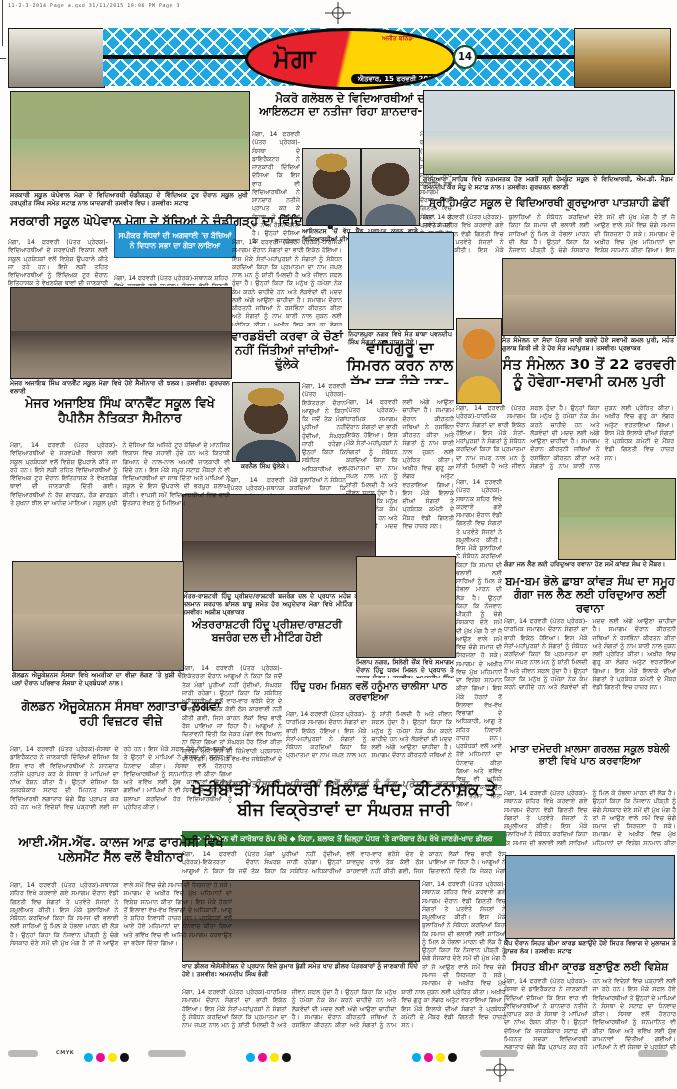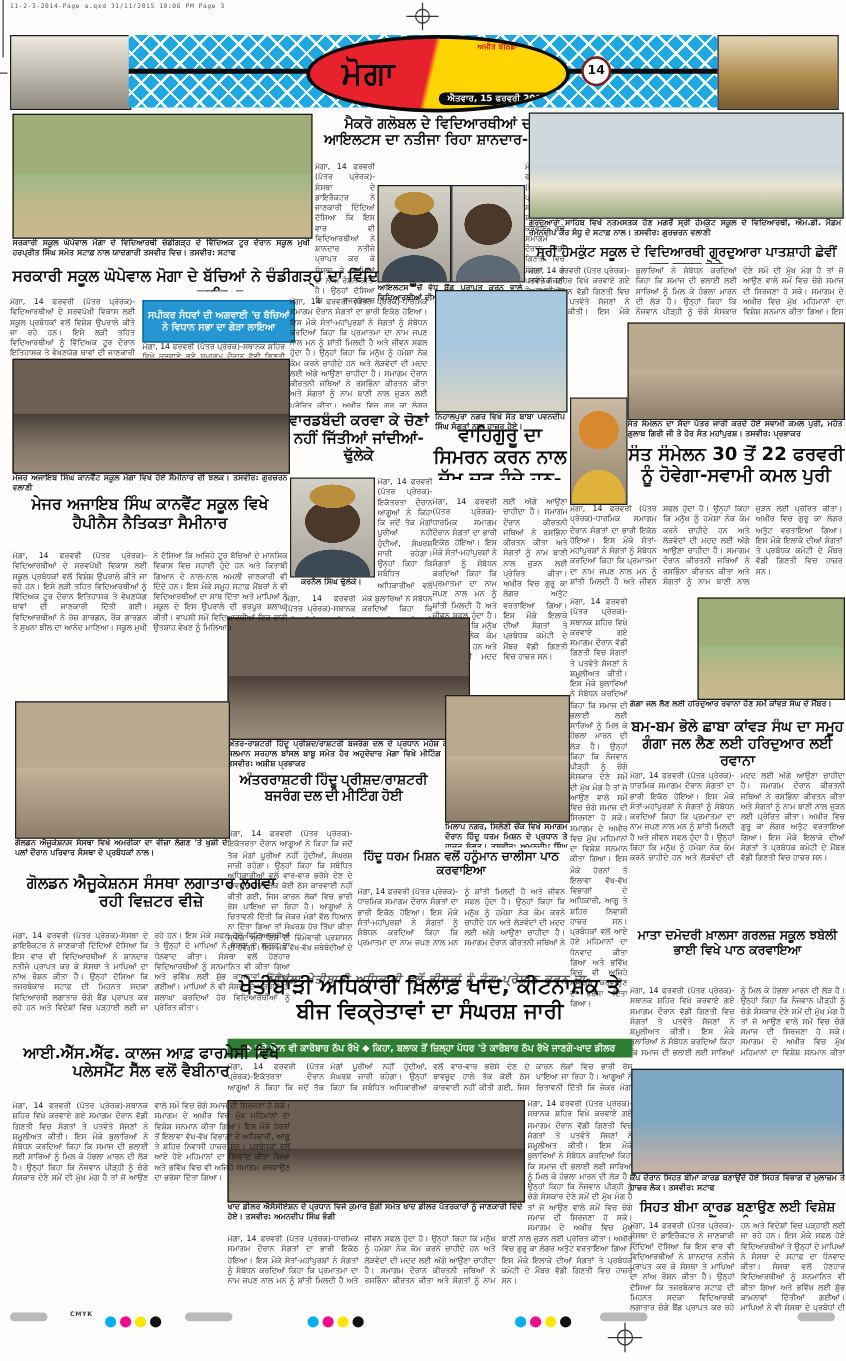--- a/index.html
+++ b/index.html
@@ -14,22 +14,22 @@
       #1ea7e1;}
   .bandline{background:#0a0a0a;height:4px;}
   #oval{border-radius:50%;border:3px solid #0a0a0a;overflow:hidden;
         background:linear-gradient(103deg,#e8222d 0 46%,#ffd403 48% 100%);}
   #m-city{font-size:25px;font-weight:700;color:#0a0a0a;text-align:center;letter-spacing:1px;}
   #m-paper{font-size:27px;font-weight:700;color:#e8222d;text-align:center;
            text-shadow:-1px 0 #000,1px 0 #000,0 -1px #000,0 1px #000;}
   #m-edition{font-size:6px;font-weight:700;color:#c41320;text-align:center;}
   #m-date{background:#0a0a0a;color:#fff;font-size:7px;font-weight:700;text-align:center;
           border-radius:7px;padding:1px 0;}
-  #pagecircle{width:20px;height:20px;border-radius:50%;background:#fff;border:2px solid #7f1d1d;
-              font-size:10px;font-weight:700;text-align:center;line-height:20px;margin-left:12px;}
+  #pagecircle{width:20px;height:20px;border-radius:50%;background:#fff;border:2px solid #14532d;
+              font-size:10px;font-weight:700;text-align:center;line-height:20px;}
   
   .photo{border:1px solid #1c1c1c;}
   .crowd{background:
       repeating-linear-gradient(90deg, rgba(40,28,22,.45) 0 4px, rgba(250,245,235,.25) 4px 7px,
         rgba(70,50,40,.4) 7px 11px, rgba(30,40,60,.35) 11px 15px) 0 100%/100% 52% no-repeat;}
   .p-outdoor{background-color:#9fae78;background-image:linear-gradient(180deg,#9cb884 0%,#bdb78a 45%,#cbb98f 100%);}
   .p-school{background-color:#cfd8dc;background-image:linear-gradient(180deg,#c6d4da 0%,#e9e3d1 40%,#9fae84 100%);}
   .p-hall{background-color:#6d5f54;background-image:linear-gradient(180deg,#4a3f3a 0%,#837566 55%,#9a8b7a 100%);}
   .p-stage{background-color:#a8c8e0;background-image:linear-gradient(180deg,#aac9df 0%,#d9d3c3 100%);}
   .p-room{background-color:#b9a98f;background-image:linear-gradient(180deg,#c3b198 0%,#8f7f6d 100%);}
@@ -96,21 +96,21 @@
       <div id="m-date" class="abs" style="left:103px;top:43px;width:94px;">ਐਤਵਾਰ, 15 ਫਰਵਰੀ 2019</div>
     </div>
     <div id="pagecircle" class="abs" style="left:445px;top:17px;">14</div>
   </header>
 
   <section>
     <div class="abs photo p-outdoor crowd" style="left:10px;top:91px;width:238px;height:98px;"></div>
     <div class="abs cap" style="left:10px;top:191px;width:238px;height:22px;">ਸਰਕਾਰੀ ਸਕੂਲ ਘੋਪੇਵਾਲ ਮੋਗਾ ਦੇ ਵਿਦਿਆਰਥੀ ਚੰਡੀਗੜ੍ਹ ਦੇ ਵਿੱਦਿਅਕ ਟੂਰ ਦੌਰਾਨ ਸਕੂਲ ਮੁਖੀ ਹਰਪ੍ਰੀਤ ਸਿੰਘ ਸਮੇਤ ਸਟਾਫ਼ ਨਾਲ ਯਾਦਗਾਰੀ ਤਸਵੀਰ ਵਿਚ।   ਤਸਵੀਰ: ਸਟਾਫ</div>
     <h2 class="abs hl" style="left:8px;top:214px;width:336px;height:19px;font-size:12.5px;">ਸਰਕਾਰੀ ਸਕੂਲ ਘੋਪੇਵਾਲ ਮੋਗਾ ਦੇ ਬੱਚਿਆਂ ਨੇ ਚੰਡੀਗੜ੍ਹ ਦਾ ਵਿੱਦਿਅਕ ਟੂਰ ਲਾਇਆ</h2>
     <div class="abs bd" style="left:8px;top:238px;width:100px;height:48px;">ਮੋਗਾ, 14 ਫਰਵਰੀ (ਪੱਤਰ ਪ੍ਰੇਰਕ)-ਵਿਦਿਆਰਥੀਆਂ ਦੇ ਸਰਵਪੱਖੀ ਵਿਕਾਸ ਲਈ ਸਕੂਲ ਪ੍ਰਬੰਧਕਾਂ ਵਲੋਂ ਵਿਸ਼ੇਸ਼ ਉਪਰਾਲੇ ਕੀਤੇ ਜਾ ਰਹੇ ਹਨ। ਇਸੇ ਲੜੀ ਤਹਿਤ ਵਿਦਿਆਰਥੀਆਂ ਨੂੰ ਵਿੱਦਿਅਕ ਟੂਰ ਦੌਰਾਨ ਇਤਿਹਾਸਕ ਤੇ ਵੇਖਣਯੋਗ ਥਾਵਾਂ ਦੀ ਜਾਣਕਾਰੀ ਦਿੱਤੀ ਗਈ। ਵਿਦਿਆਰਥੀਆਂ ਨੇ ਰੋਜ਼ ਗਾਰਡਨ, ਰੌਕ ਗਾਰਡਨ ਤੇ ਸੁਖਨਾ ਝੀਲ ਦਾ ਆਨੰਦ ਮਾਣਿਆ। ਸਕੂਲ ਮੁਖੀ ਨੇ ਦੱਸਿਆ ਕਿ ਅਜਿਹੇ ਟੂਰ ਬੱਚਿਆਂ ਦੇ ਮਾਨਸਿਕ ਵਿਕਾਸ ਵਿਚ ਸਹਾਈ ਹੁੰਦੇ ਹਨ ਅਤੇ ਕਿਤਾਬੀ ਗਿਆਨ ਦੇ ਨਾਲ-ਨਾਲ ਅਮਲੀ ਜਾਣਕਾਰੀ ਵੀ ਦਿੰਦੇ ਹਨ। ਇਸ ਮੌਕੇ ਸਮੂਹ ਸਟਾਫ਼ ਮੈਂਬਰਾਂ ਨੇ ਵੀ ਵਿਦਿਆਰਥੀਆਂ ਦਾ ਸਾਥ ਦਿੱਤਾ ਅਤੇ ਮਾਪਿਆਂ ਨੇ ਸਕੂਲ ਦੇ ਇਸ ਉਪਰਾਲੇ ਦੀ ਭਰਪੂਰ ਸ਼ਲਾਘਾ ਕੀਤੀ। ਵਾਪਸੀ ਸਮੇਂ ਵਿਦਿਆਰਥੀਆਂ ਵਿਚ ਭਾਰੀ ਉਤਸ਼ਾਹ ਵੇਖਣ ਨੂੰ ਮਿਲਿਆ।</div>
-    <div class="abs bluebox" style="left:114px;top:240px;width:114px;height:30px;">ਸਪੀਕਰ ਸੰਧਵਾਂ ਦੀ ਅਗਵਾਈ 'ਚ ਬੱਚਿਆਂ ਨੇ ਵਿਧਾਨ ਸਭਾ ਦਾ ਗੇੜਾ ਲਾਇਆ</div>
+    <div class="abs bluebox" style="left:114px;top:224px;width:114px;height:30px;">ਸਪੀਕਰ ਸੰਧਵਾਂ ਦੀ ਅਗਵਾਈ 'ਚ ਬੱਚਿਆਂ ਨੇ ਵਿਧਾਨ ਸਭਾ ਦਾ ਗੇੜਾ ਲਾਇਆ</div>
     <div class="abs bd" style="left:114px;top:274px;width:114px;height:12px;">ਮੋਗਾ, 14 ਫਰਵਰੀ (ਪੱਤਰ ਪ੍ਰੇਰਕ)-ਸਥਾਨਕ ਸ਼ਹਿਰ ਵਿਖੇ ਕਰਵਾਏ ਗਏ ਸਮਾਗਮ ਦੌਰਾਨ ਵੱਡੀ ਗਿਣਤੀ ਵਿਚ ਸੰਗਤਾਂ ਤੇ ਪਤਵੰਤੇ ਸੱਜਣਾਂ ਨੇ ਸ਼ਮੂਲੀਅਤ ਕੀਤੀ। ਇਸ ਮੌਕੇ ਬੁਲਾਰਿਆਂ ਨੇ ਸੰਬੋਧਨ ਕਰਦਿਆਂ ਕਿਹਾ ਕਿ ਸਮਾਜ ਦੀ ਭਲਾਈ ਲਈ ਸਾਰਿਆਂ ਨੂੰ ਮਿਲ ਕੇ ਹੰਭਲਾ ਮਾਰਨ ਦੀ ਲੋੜ ਹੈ। ਉਨ੍ਹਾਂ ਕਿਹਾ ਕਿ ਨੌਜਵਾਨ ਪੀੜ੍ਹੀ ਨੂੰ ਚੰਗੇ ਸੰਸਕਾਰ ਦੇਣੇ ਸਮੇਂ ਦੀ ਮੁੱਖ ਮੰਗ ਹੈ ਤਾਂ ਜੋ ਆਉਣ ਵਾਲੇ ਸਮੇਂ ਵਿਚ ਚੰਗੇ ਸਮਾਜ ਦੀ ਸਿਰਜਣਾ ਹੋ ਸਕੇ। ਸਮਾਗਮ ਦੇ ਅਖ਼ੀਰ ਵਿਚ ਮੁੱਖ ਮਹਿਮਾਨਾਂ ਦਾ ਵਿਸ਼ੇਸ਼ ਸਨਮਾਨ ਕੀਤਾ ਗਿਆ। ਇਸ ਮੌਕੇ ਹੋਰਨਾਂ ਤੋਂ ਇਲਾਵਾ ਵੱਖ-ਵੱਖ ਵਿਭਾਗਾਂ ਦੇ ਅਧਿਕਾਰੀ, ਆਗੂ ਤੇ ਸ਼ਹਿਰ ਨਿਵਾਸੀ ਹਾਜ਼ਰ ਸਨ। ਪ੍ਰਬੰਧਕਾਂ ਵਲੋਂ ਆਏ ਹੋਏ ਮਹਿਮਾਨਾਂ ਦਾ ਧੰਨਵਾਦ ਕੀਤਾ ਗਿਆ ਅਤੇ ਭਵਿੱਖ ਵਿਚ ਵੀ ਅਜਿਹੇ ਸਮਾਗਮ ਕਰਵਾਉਣ ਦਾ ਭਰੋਸਾ ਦਿੱਤਾ ਗਿਆ।</div>
     <div class="abs bd" style="left:232px;top:238px;width:110px;height:88px;">ਮੋਗਾ, 14 ਫਰਵਰੀ (ਪੱਤਰ ਪ੍ਰੇਰਕ)-ਧਾਰਮਿਕ ਸਮਾਗਮ ਦੌਰਾਨ ਸੰਗਤਾਂ ਦਾ ਭਾਰੀ ਇਕੱਠ ਹੋਇਆ। ਇਸ ਮੌਕੇ ਸੰਤਾਂ-ਮਹਾਂਪੁਰਸ਼ਾਂ ਨੇ ਸੰਗਤਾਂ ਨੂੰ ਸੰਬੋਧਨ ਕਰਦਿਆਂ ਕਿਹਾ ਕਿ ਪ੍ਰਮਾਤਮਾ ਦਾ ਨਾਮ ਜਪਣ ਨਾਲ ਮਨ ਨੂੰ ਸ਼ਾਂਤੀ ਮਿਲਦੀ ਹੈ ਅਤੇ ਜੀਵਨ ਸਫਲ ਹੁੰਦਾ ਹੈ। ਉਨ੍ਹਾਂ ਕਿਹਾ ਕਿ ਮਨੁੱਖ ਨੂੰ ਹਮੇਸ਼ਾ ਨੇਕ ਕੰਮ ਕਰਨੇ ਚਾਹੀਦੇ ਹਨ ਅਤੇ ਲੋੜਵੰਦਾਂ ਦੀ ਮਦਦ ਲਈ ਅੱਗੇ ਆਉਣਾ ਚਾਹੀਦਾ ਹੈ। ਸਮਾਗਮ ਦੌਰਾਨ ਕੀਰਤਨੀ ਜਥਿਆਂ ਨੇ ਰਸਭਿੰਨਾ ਕੀਰਤਨ ਕੀਤਾ ਅਤੇ ਸੰਗਤਾਂ ਨੂੰ ਨਾਮ ਬਾਣੀ ਨਾਲ ਜੁੜਨ ਲਈ ਪ੍ਰੇਰਿਤ ਕੀਤਾ। ਅਖ਼ੀਰ ਵਿਚ ਗੁਰੂ ਕਾ ਲੰਗਰ ਅਤੁੱਟ ਵਰਤਾਇਆ ਗਿਆ। ਇਸ ਮੌਕੇ ਇਲਾਕੇ ਦੀਆਂ ਸੰਗਤਾਂ ਤੇ ਪ੍ਰਬੰਧਕ ਕਮੇਟੀ ਦੇ ਮੈਂਬਰ ਵੱਡੀ ਗਿਣਤੀ ਵਿਚ ਹਾਜ਼ਰ ਸਨ।</div>
   </section>
 
   <section>
     <h2 class="abs hl" style="left:252px;top:92px;width:200px;height:34px;font-size:11.5px;">ਮੈਕਰੋ ਗਲੋਬਲ ਦੇ ਵਿਦਿਆਰਥੀਆਂ ਦਾ ਆਇਲਟਸ ਦਾ ਨਤੀਜਾ ਰਿਹਾ ਸ਼ਾਨਦਾਰ- ਢੱਲਾ</h2>
     <div class="abs bd" style="left:252px;top:130px;width:48px;height:114px;">ਮੋਗਾ, 14 ਫਰਵਰੀ (ਪੱਤਰ ਪ੍ਰੇਰਕ)-ਸੰਸਥਾ ਦੇ ਡਾਇਰੈਕਟਰ ਨੇ ਜਾਣਕਾਰੀ ਦਿੰਦਿਆਂ ਦੱਸਿਆ ਕਿ ਇਸ ਵਾਰ ਵੀ ਵਿਦਿਆਰਥੀਆਂ ਨੇ ਸ਼ਾਨਦਾਰ ਨਤੀਜੇ ਪ੍ਰਾਪਤ ਕਰ ਕੇ ਸੰਸਥਾ ਤੇ ਮਾਪਿਆਂ ਦਾ ਨਾਂਅ ਰੌਸ਼ਨ ਕੀਤਾ ਹੈ। ਉਨ੍ਹਾਂ ਦੱਸਿਆ ਕਿ ਤਜਰਬੇਕਾਰ ਸਟਾਫ਼ ਦੀ ਮਿਹਨਤ ਸਦਕਾ ਵਿਦਿਆਰਥੀ ਲਗਾਤਾਰ ਚੰਗੇ ਬੈਂਡ ਪ੍ਰਾਪਤ ਕਰ ਰਹੇ ਹਨ ਅਤੇ ਵਿਦੇਸ਼ਾਂ ਵਿਚ ਪੜ੍ਹਾਈ ਲਈ ਜਾ ਰਹੇ ਹਨ। ਇਸ ਮੌਕੇ ਸਫਲ ਹੋਏ ਵਿਦਿਆਰਥੀਆਂ ਤੇ ਉਨ੍ਹਾਂ ਦੇ ਮਾਪਿਆਂ ਨੇ ਸੰਸਥਾ ਦੇ ਸਟਾਫ਼ ਦਾ ਧੰਨਵਾਦ ਕੀਤਾ। ਸੰਸਥਾ ਵਲੋਂ ਹੋਣਹਾਰ ਵਿਦਿਆਰਥੀਆਂ ਨੂੰ ਸਨਮਾਨਿਤ ਵੀ ਕੀਤਾ ਗਿਆ ਅਤੇ ਭਵਿੱਖ ਲਈ ਸ਼ੁੱਭ ਕਾਮਨਾਵਾਂ ਦਿੱਤੀਆਂ ਗਈਆਂ। ਮਾਪਿਆਂ ਨੇ ਵੀ ਸੰਸਥਾ ਦੇ ਪ੍ਰਬੰਧਾਂ ਦੀ ਸ਼ਲਾਘਾ ਕਰਦਿਆਂ ਹੋਰ ਵਿਦਿਆਰਥੀਆਂ ਨੂੰ ਪ੍ਰੇਰਿਤ ਕੀਤਾ।</div>
     <div class="abs photo p-turban" style="left:302px;top:148px;width:57px;height:76px;"></div>
     <div class="abs photo p-portrait" style="left:361px;top:148px;width:57px;height:76px;"></div>
     <div class="abs cap" style="left:302px;top:227px;width:116px;height:18px;">ਆਇਲਟਸ 'ਚੋਂ ਵੱਧ ਬੈਂਡ ਪ੍ਰਾਪਤ ਕਰਨ ਵਾਲੇ ਵਿਦਿਆਰਥੀਆਂ ਦੀਆਂ ਤਸਵੀਰਾਂ।</div>

